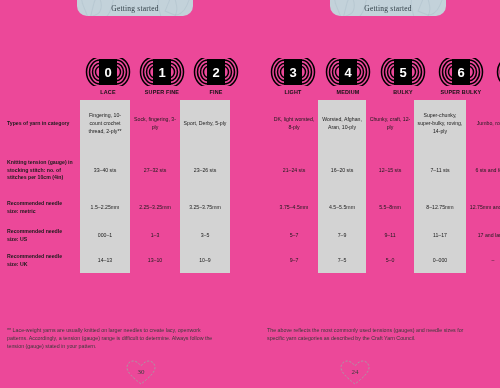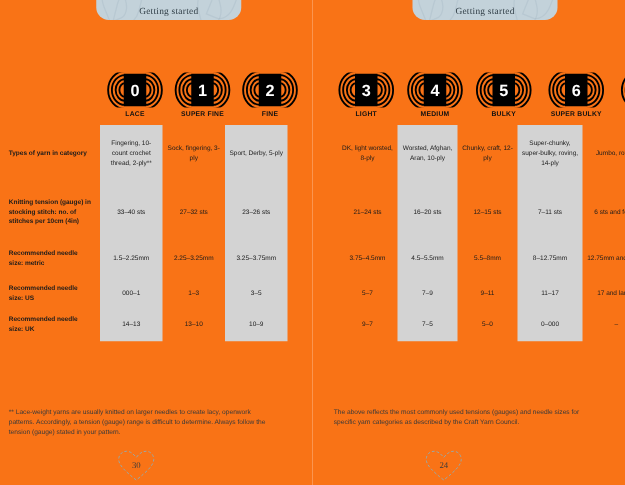--- a/index.html
+++ b/index.html
@@ -4,21 +4,21 @@
 <style>
   html,body{margin:0;padding:0;}
   body{
     width:500px;height:388px;
     background:#ffffff;
     font-family:"Liberation Sans", sans-serif;
     color:#2b2b2b;
     overflow:hidden;
     position:relative;
   }
-  .page{position:absolute;top:0;height:388px;background:#f97316;overflow:hidden;}
+  .page{position:absolute;top:0;height:388px;background:#ec4899;overflow:hidden;}
   .page-left{left:0;width:250px;}
   .page-right{left:250px;width:250px;}
 
   
   .tab{
     position:absolute;top:-14px;
     width:116px;height:30px;
     background:#c3d2da;
     border-radius:0 0 10px 10px;
     display:flex;align-items:flex-end;justify-content:center;
@@ -99,21 +99,21 @@
   }
   .footnote-left{left:7px;top:326px;width:212px;}
   .footnote-right{left:17px;top:326px;width:212px;}
 
   
   .pagenum{
     position:absolute;top:357px;
     width:34px;height:30px;
     display:flex;align-items:center;justify-content:center;
   }
-  .pagenum-left{left:92px;}
+  .pagenum-left{left:124px;}
   .pagenum-right{left:88px;}
   .pagenum svg{position:absolute;left:0;top:0;}
   .pagenum span{
     position:relative;z-index:2;
     font-family:"Liberation Serif", serif;
     font-size:7px;color:#3b3b3b;
     margin-top:-1px;
   }
 </style>
 </head>

